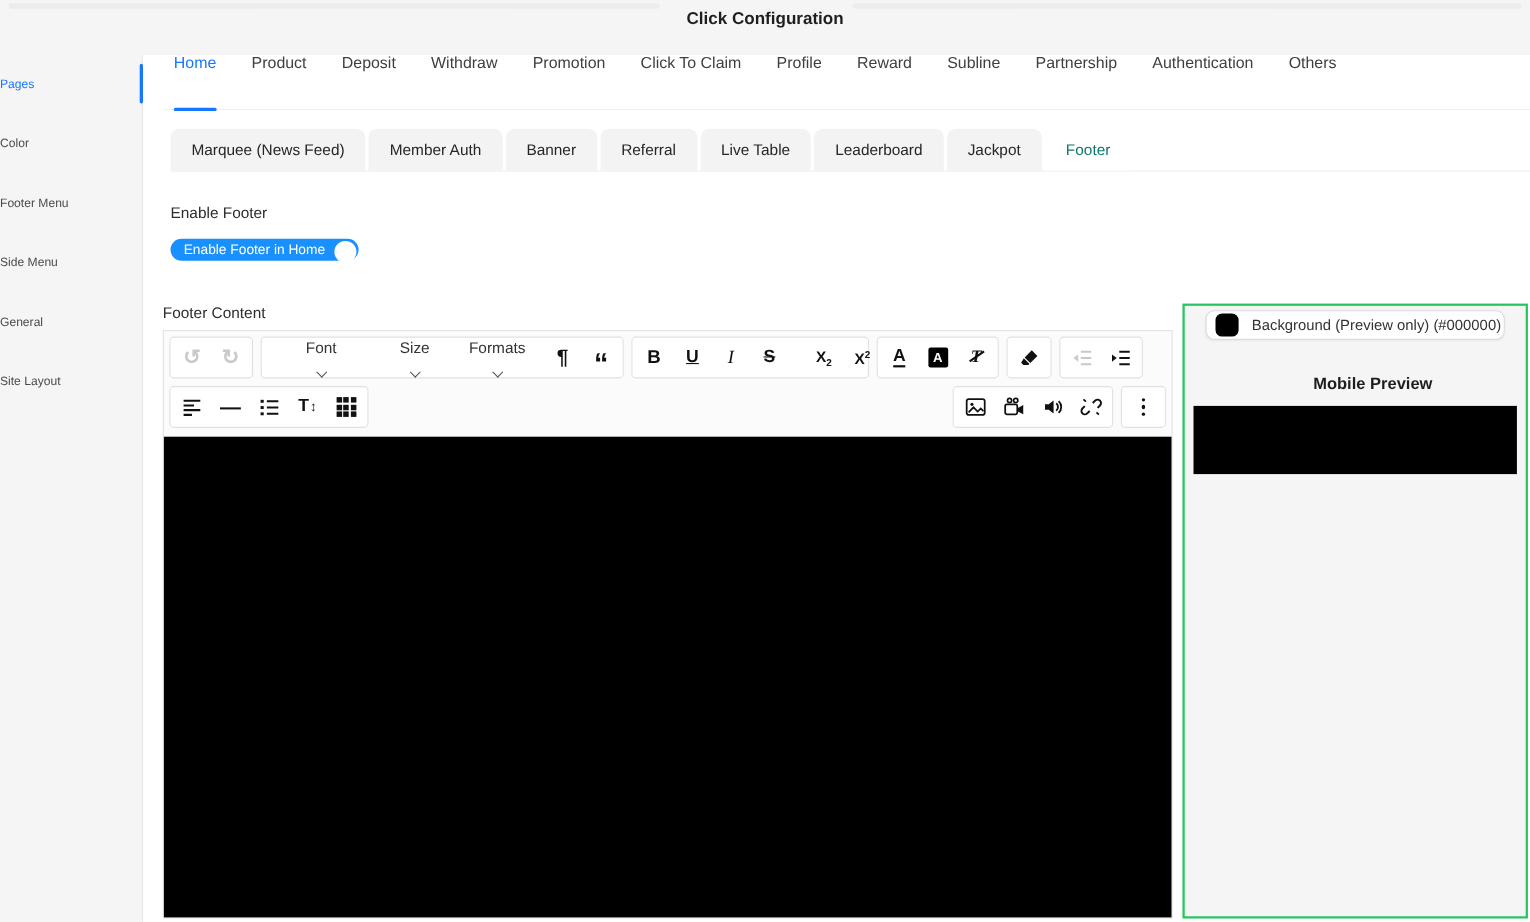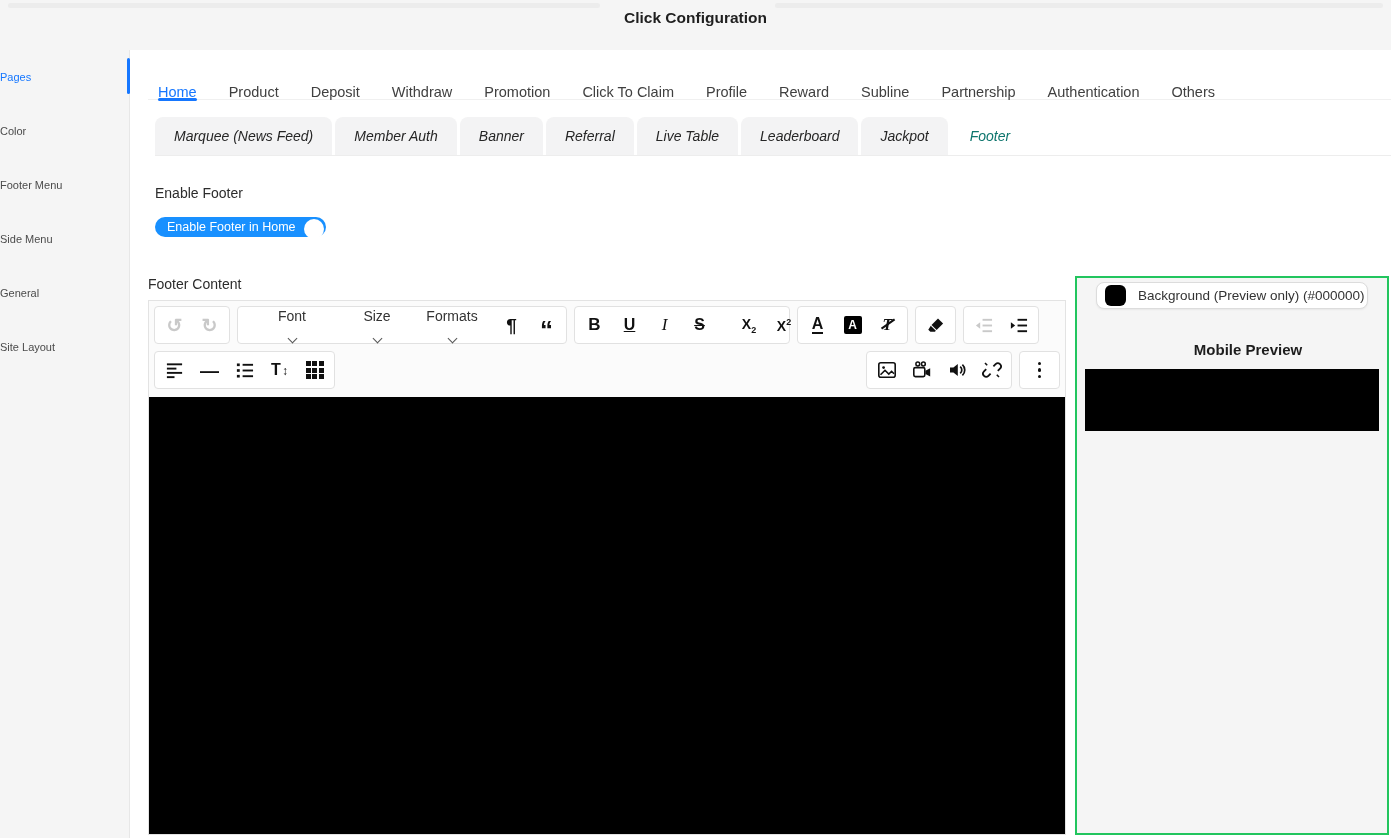--- a/index.html
+++ b/index.html
@@ -21,31 +21,31 @@
                font-size:11px; color:#4b4b4b; cursor:pointer; }
   .side-item.active { color:#1677ff; }
   .inkbar { position:absolute; top:8px; right:-1px; width:3px; height:36px;
             background:#1677ff; border-radius:2px; }
 
   
   .main { flex:1; background:#ffffff; padding-left:18px; min-width:0; }
 
   .tabbar { display:flex; gap:32px; height:50px; align-items:center;
             padding-left:10px; border-bottom:1px solid #f0f0f0; }
-  .tab { position:relative; height:50px; display:flex; align-items:flex-end;
+  .tab { position:relative; height:50px; display:flex; align-items:flex-start;
          font-size:14.5px; color:#404040; cursor:pointer; white-space:nowrap; }
   .tab.active { color:#1677ff; }
   .tab.active .tab-ink { position:absolute; left:0; right:0; bottom:-1px; height:2.5px;
                          background:#1677ff; border-radius:2px; }
 
   .subtabbar { display:flex; gap:3px; margin-top:17px; margin-left:7px;
                border-bottom:1px solid #ededed; }
   .subtab { height:38px; display:flex; align-items:center; padding:0 19px;
             background:#f3f3f4; color:#262626; font-size:14px;
-            border-radius:8px 8px 0 0; cursor:pointer; white-space:nowrap;font-style:italic; }
+            border-radius:8px 8px 0 0; cursor:pointer; white-space:nowrap; }
   .subtab.active { background:#ffffff; color:#0f766e; }
 
   .field-label { margin:29px 0 0 7px; font-size:14px; color:#2c2c2c; line-height:16px; }
 
   .switch { margin:16px 0 0 7px; display:inline-flex; align-items:center; position:relative;
             height:20px; border-radius:12px; background:#1890ff; cursor:pointer;
             padding:0 30px 0 12px; }
   .switch-label { color:#fff; font-size:12.5px; line-height:24px; }
   .switch-knob { position:absolute; right:2px; top:2px; width:20px; height:20px;
                  border-radius:50%; background:#fff; }

